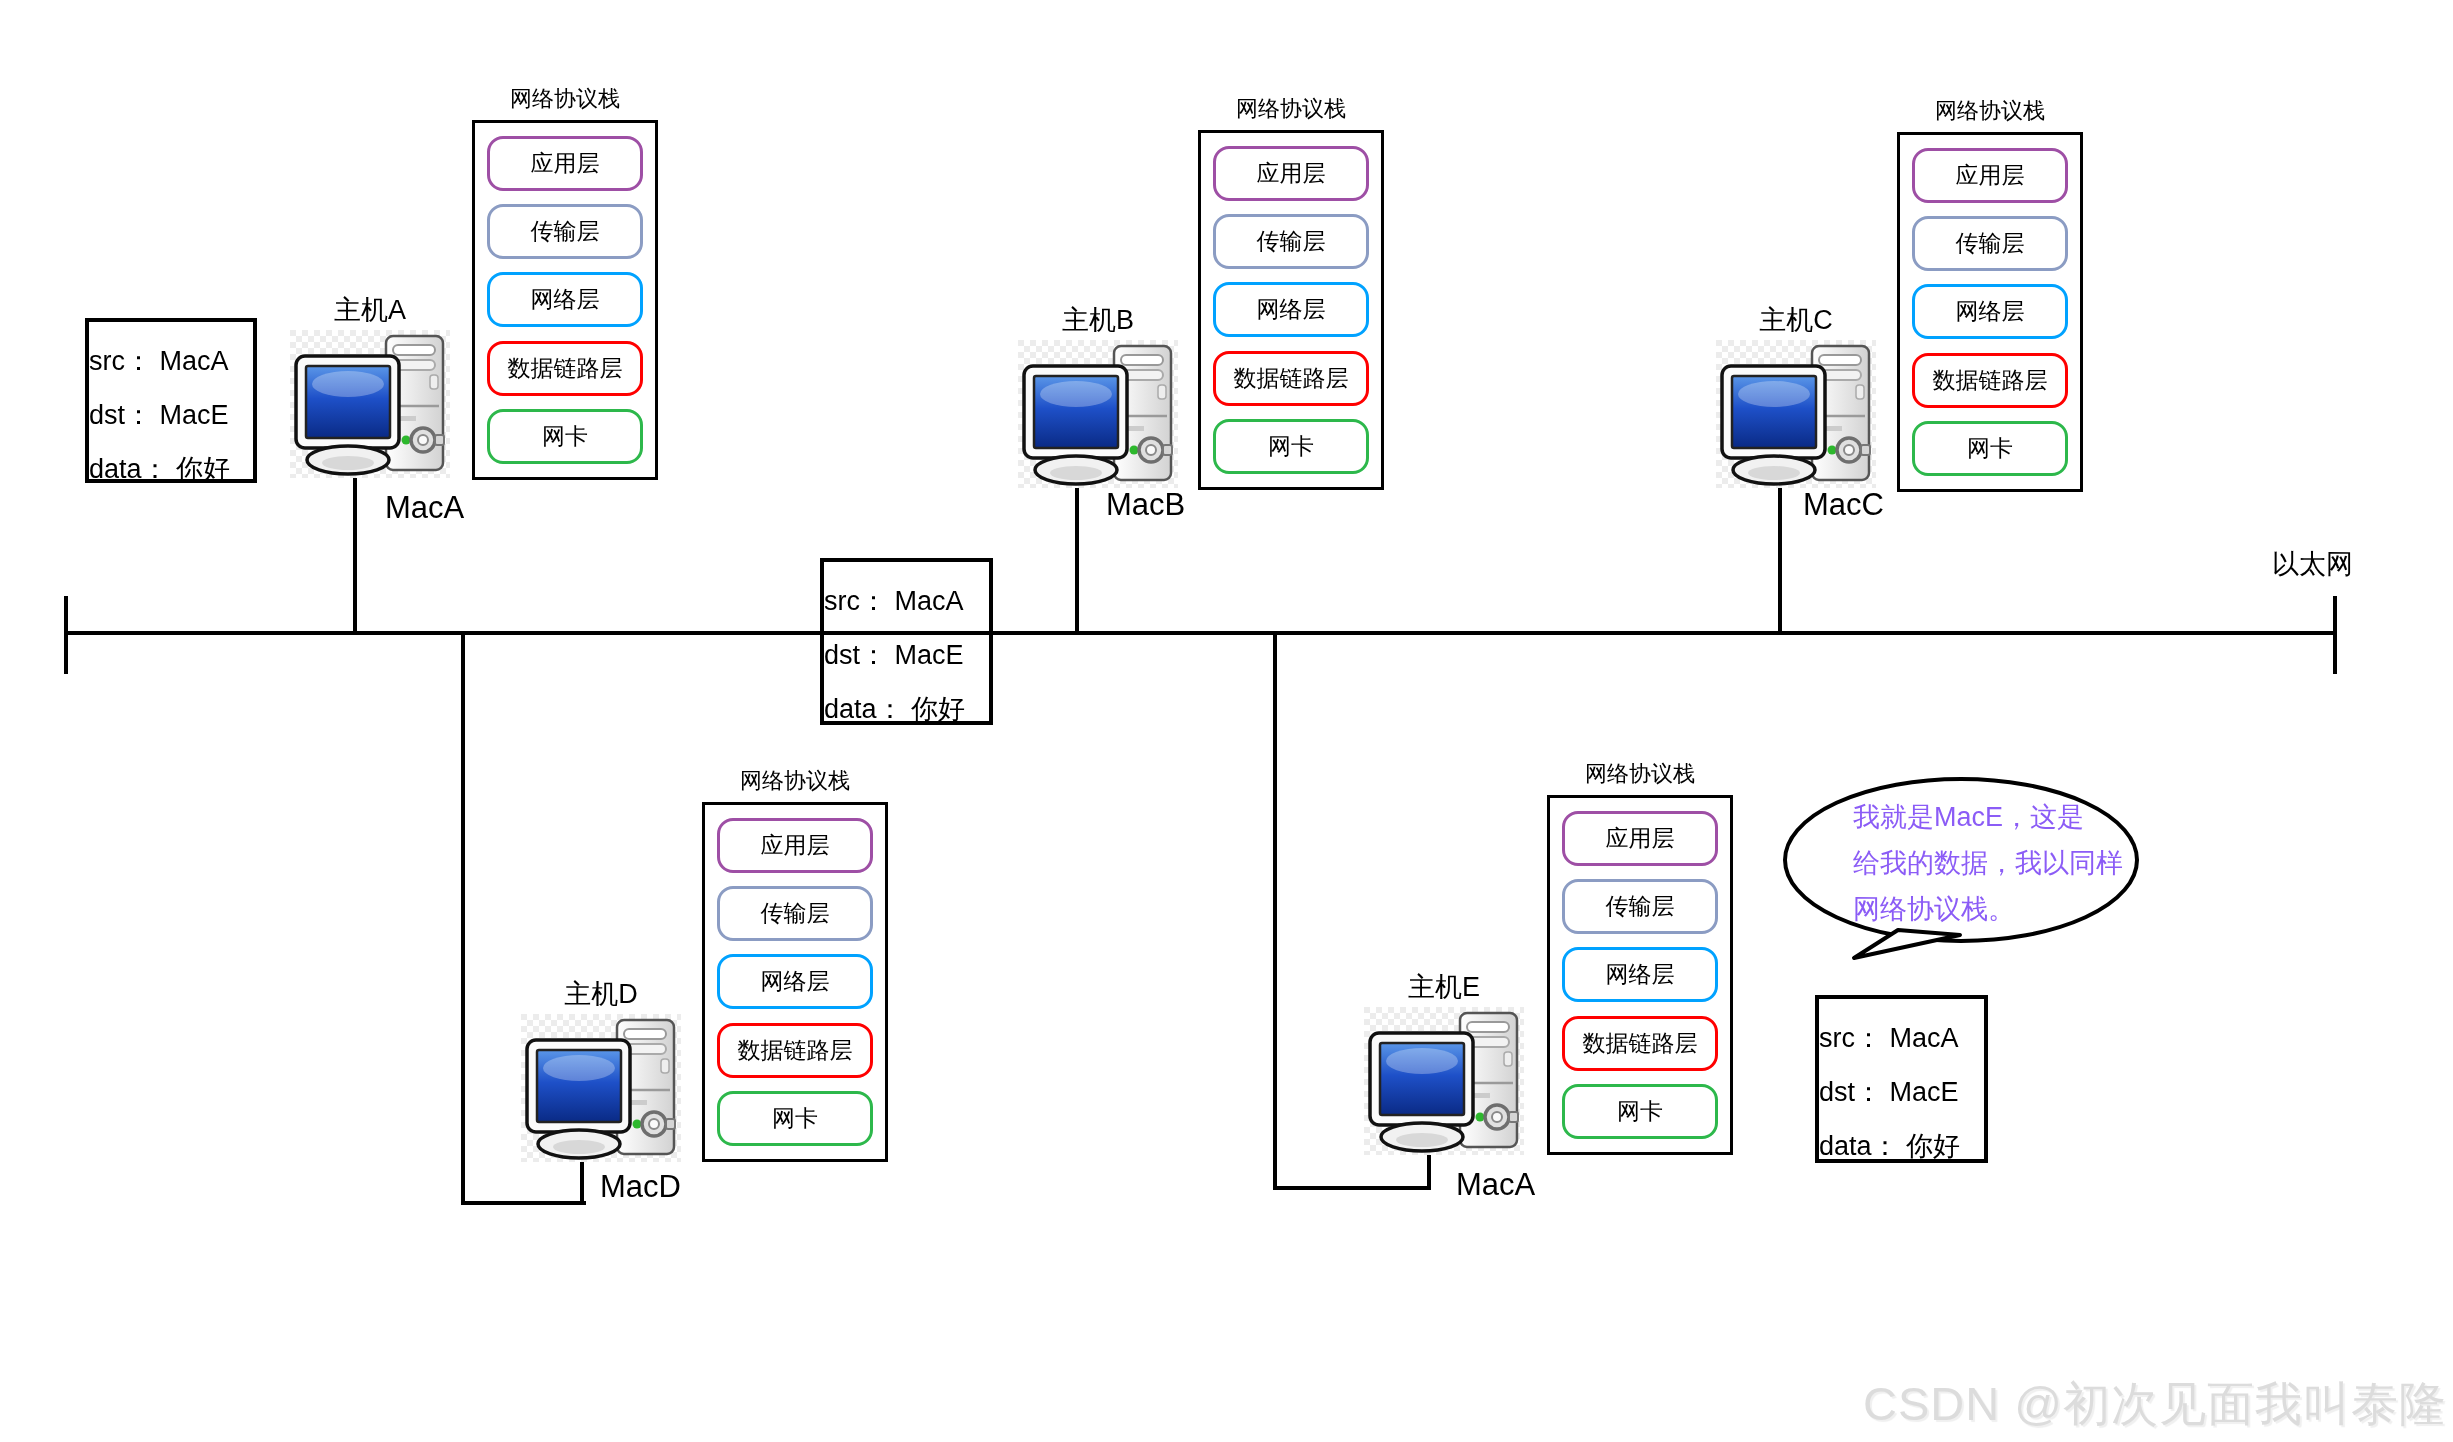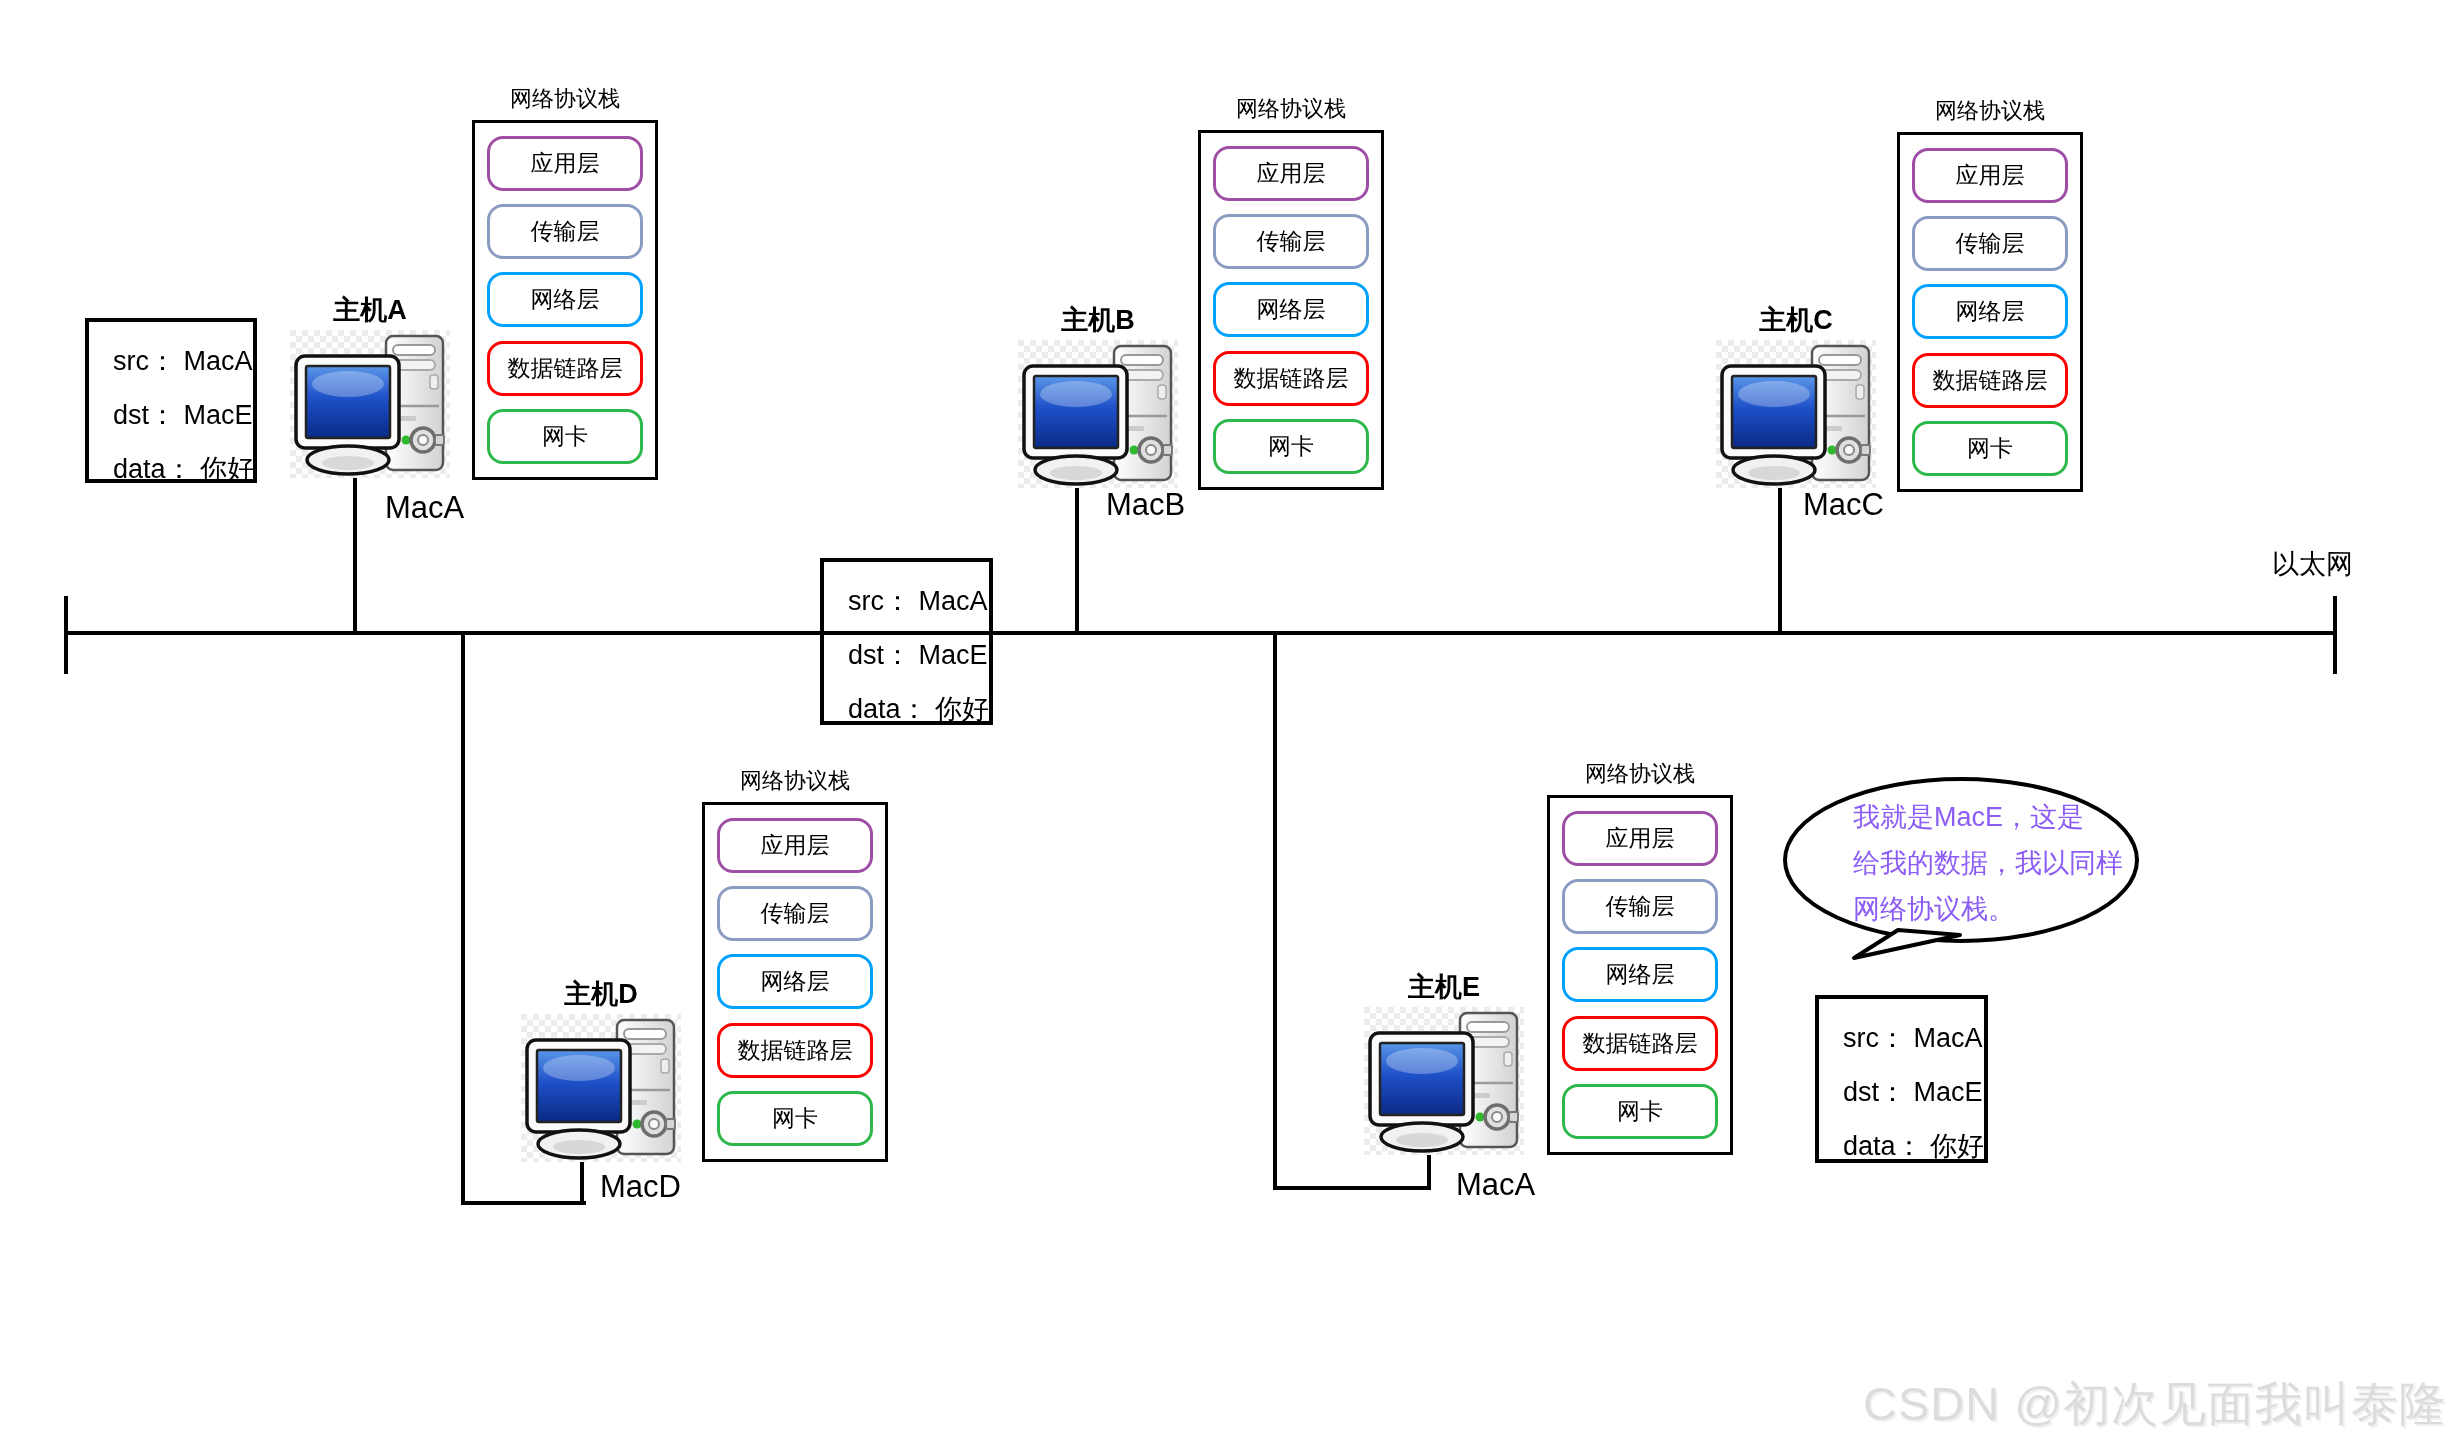--- a/index.html
+++ b/index.html
@@ -12,21 +12,20 @@
     overflow: hidden;
   }
   .line { position: absolute; background: #000000; }
 
   
   .host { position: absolute; width: 160px; height: 148px; }
   .host-name {
     position: absolute; top: -38px; left: 0; right: 0;
     text-align: center; font-size: 27px; color: #000;
     white-space: nowrap;
-    font-weight: bold;
   }
   .mac-label {
     position: absolute; font-size: 31px; color: #000; white-space: nowrap;
   }
   .pc { position: absolute; left: 0; top: 0; }
 
   
   .stack { position: absolute; width: 186px; }
   .stack-title {
     position: absolute; top: -36px; left: -20px; right: -20px;
@@ -47,21 +46,21 @@
     border-radius: 16px;
     display: flex; justify-content: center; align-items: center;
     font-size: 23px; color: #000; background: #ffffff;
     white-space: nowrap;
   }
 
   
   .frame {
     position: absolute; box-sizing: border-box;
     border: 4px solid #000000; background: transparent;
-    padding: 12px 0 0 24px;
+    padding: 12px 0 0 0;
   }
   .frame-line {
     font-size: 27px; line-height: 54px; color: #000; white-space: nowrap;
   }
 
   
   .bubble-svg { position: absolute; left: 1770px; top: 762px; }
   .bubble-text {
     position: absolute; left: 1853px; top: 794px; width: 300px;
     font-size: 27px; line-height: 46px; color: #8b5cf6;

